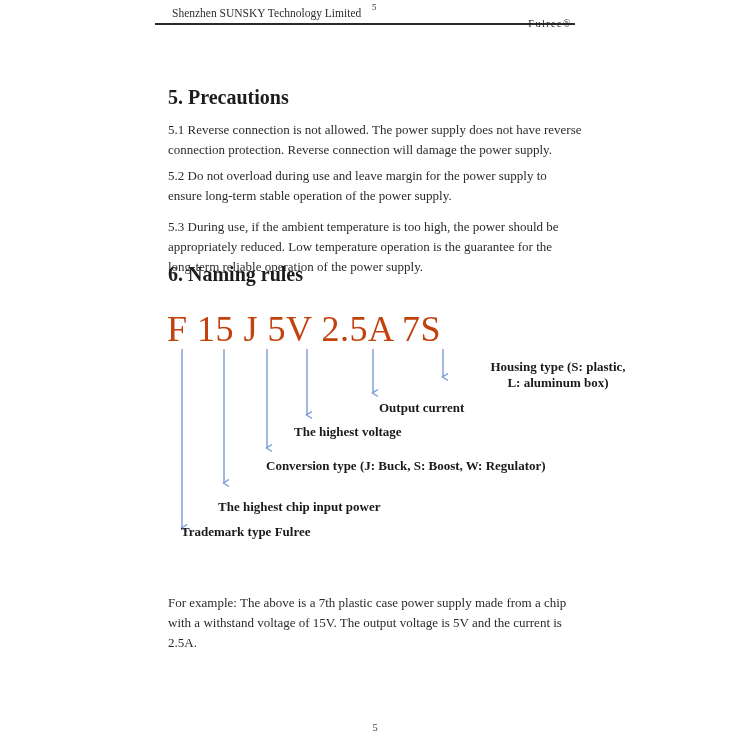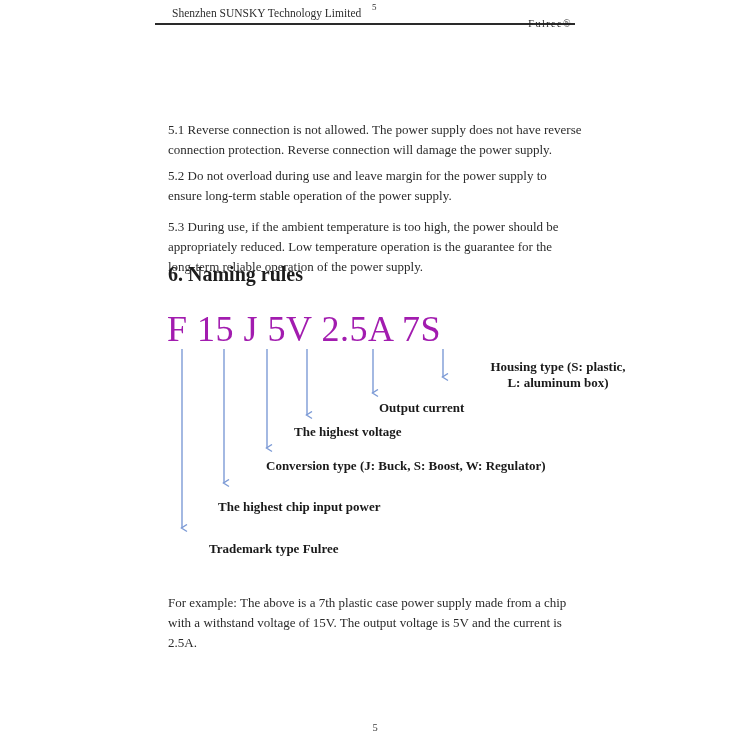--- a/index.html
+++ b/index.html
@@ -70,21 +70,21 @@
     color: #2b2b2b;
   }
 
   
   .naming-code {
     position: absolute;
     left: 167px;
     top: 309px;
     font-size: 36px;
     line-height: 40px;
-    color: #a21caf;
+    color: #c2410c;
     letter-spacing: 0.5px;
     white-space: nowrap;
   }
   .arrow-layer {
     position: absolute;
     left: 0;
     top: 0;
     width: 750px;
     height: 750px;
     pointer-events: none;
@@ -117,20 +117,21 @@
 <body>
 
 <div class="page">
 
   <div class="header">
     <span class="header-company">Shenzhen SUNSKY Technology Limited</span>
     <span class="header-sup">5</span>
     <span class="header-brand">Fulree®</span>
   </div>
 
+  <div class="h-section" style="top:86px;">5. Precautions</div>
   <div class="para" style="top:120px;">5.1 Reverse connection is not allowed. The power supply does not have reverse connection protection. Reverse connection will damage the power supply.</div>
   <div class="para" style="top:166px;">5.2 Do not overload during use and leave margin for the power supply to ensure long-term stable operation of the power supply.</div>
   <div class="para" style="top:197px;margin-top:20px;">5.3 During use, if the ambient temperature is too high, the power should be appropriately reduced. Low temperature operation is the guarantee for the long-term reliable operation of the power supply.</div>
 
   <div class="h-section" style="top:263px;">6. Naming rules</div>
 
   <div class="naming-code">F 15 J 5V 2.5A 7S</div>
 
   <svg class="arrow-layer" width="750" height="750" viewBox="0 0 750 750" xmlns="http://www.w3.org/2000/svg">
     <defs>
@@ -149,19 +150,19 @@
   </svg>
 
   <div class="diagram-label centered" style="left:460px; top:359px; width:158px;">
     <span>Housing type (S: plastic,</span><br>
     <span>L: aluminum box)</span>
   </div>
   <div class="diagram-label" style="left:366px; top:400px;margin-left:13px;">Output current</div>
   <div class="diagram-label" style="left:294px; top:424px;">The highest voltage</div>
   <div class="diagram-label" style="left:266px; top:458px;">Conversion type (J: Buck, S: Boost, W: Regulator)</div>
   <div class="diagram-label" style="left:218px; top:499px;">The highest chip input power</div>
-  <div class="diagram-label" style="left:181px; top:541px;margin-left:28px;">Trademark type Fulree</div>
+  <div class="diagram-label" style="left:181px; top:524px;">Trademark type Fulree</div>
 
   <div class="para" style="top:593px;">For example: The above is a 7th plastic case power supply made from a chip with a withstand voltage of 15V. The output voltage is 5V and the current is 2.5A.</div>
 
   <div class="footer-pagenum">5</div>
 
 </div>
 
 </body></html>

